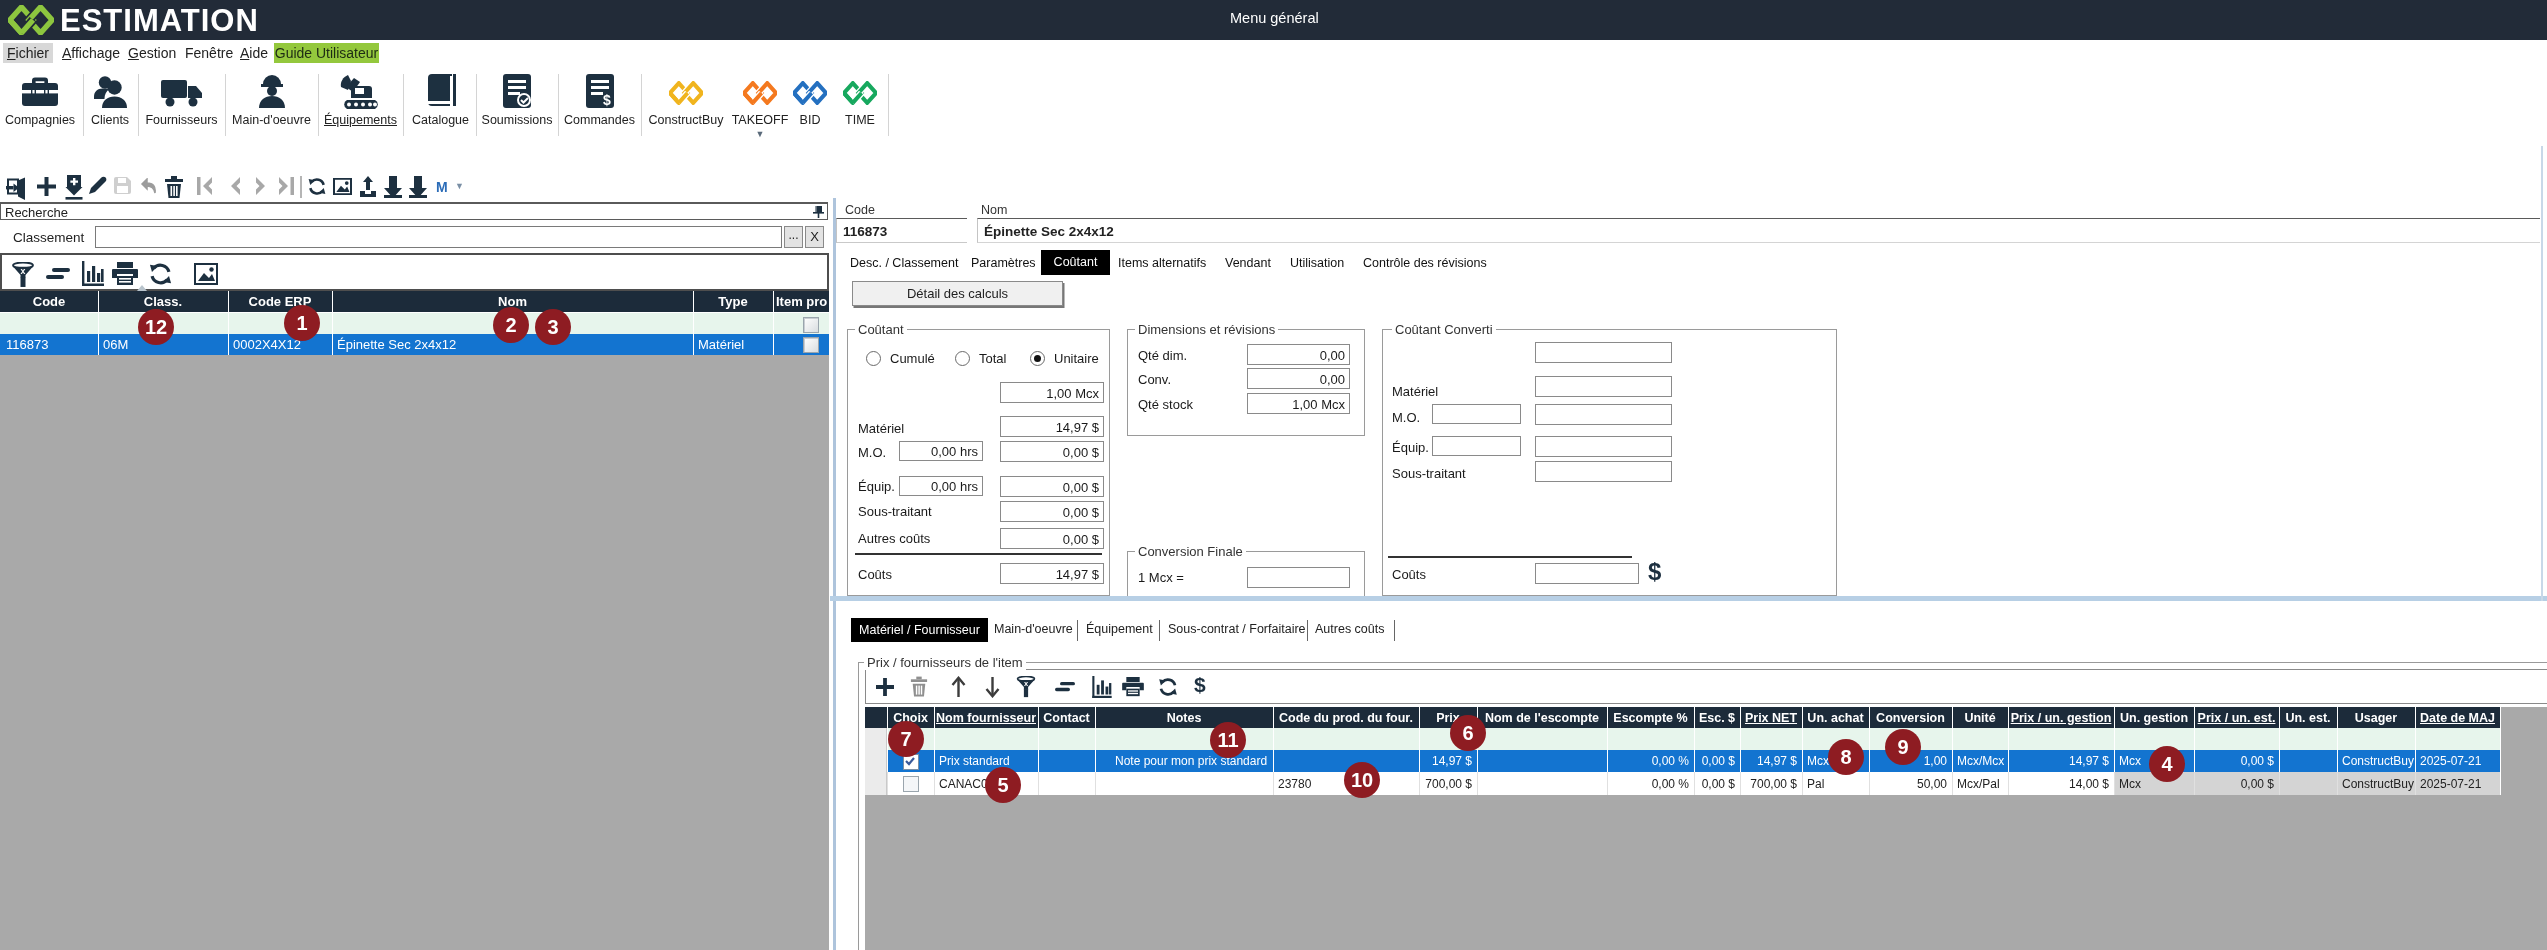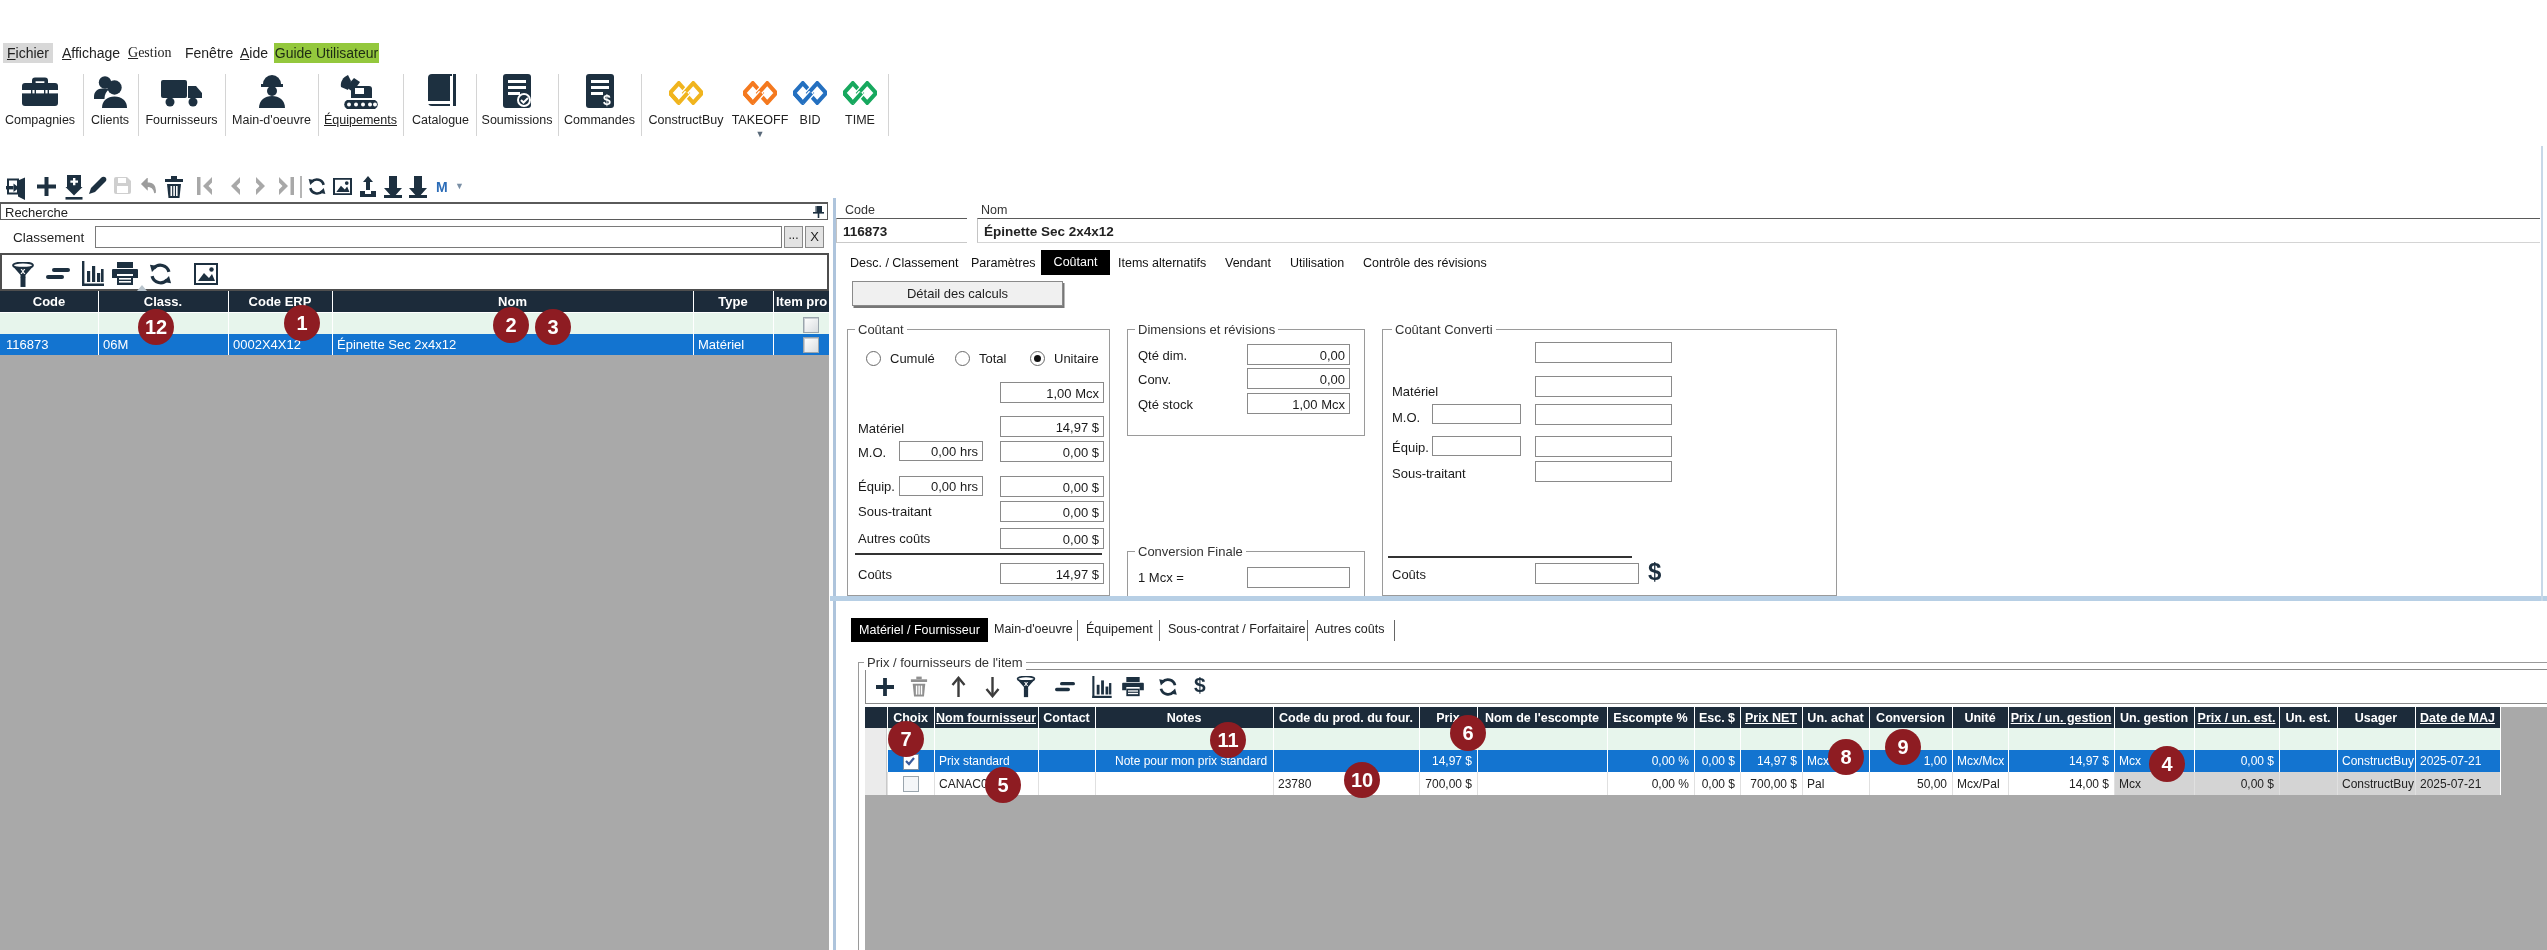--- a/index.html
+++ b/index.html
@@ -26,25 +26,36 @@
   .vline{position:absolute;top:0;width:1px;height:100%;background:#fff;}
   .cb{position:absolute;width:14px;height:14px;background:linear-gradient(135deg,#ffffff,#d9dde0);border:1px solid #9aa5ad;box-shadow:inset 1px 1px 0 #c8cdd2;}
   .tabtext{position:absolute;font-size:12.5px;color:#111;white-space:nowrap;}
 #bt-header .hdrcell{font-size:12.5px;}
 #bt-green .cell,#bt-blue .cell,#bt-white .cell{font-size:12px;}
 </style>
 </head>
 <body>
 <div id="app">
 
+  <div class="titlebar">
+    <svg class="abs" style="left:8px;top:5px" width="46" height="30" viewBox="0 0 66 44">
+      <path d="M19 3 L36 22 L19 41 L2 22 Z" fill="none" stroke="#8dc63f" stroke-width="8"></path>
+      <path d="M47 3 L64 22 L47 41 L30 22 Z" fill="none" stroke="#222b38" stroke-width="13"></path>
+      <path d="M47 3 L64 22 L47 41 L30 22 Z" fill="none" stroke="#8dc63f" stroke-width="8"></path>
+      <path d="M19 41 L36 22" fill="none" stroke="#222b38" stroke-width="13"></path>
+      <path d="M19 41 L36 22 M19 41 L2 22" fill="none" stroke="#8dc63f" stroke-width="8"></path>
+    </svg>
+    <div class="apptitle">ESTIMATION</div>
+    <div class="menugen" style="left:1230px;font-size:14.5px;">Menu général</div>
+  </div>
 
   <div class="menubar">
     <div class="mi" style="left:3px;width:50px;background:#d8d8d8;text-align:center;"><u>F</u>ichier</div>
     <div class="mi" style="left:62px;"><u>A</u>ffichage</div>
-    <div class="mi" style="left:128px;font-family:Liberation Serif, serif;"><u>G</u>estion</div>
+    <div class="mi" style="left:128px;"><u>G</u>estion</div>
     <div class="mi" style="left:185px;">Fenêtre</div>
     <div class="mi" style="left:240px;"><u>A</u>ide</div>
     <div class="mi" style="left:274px;width:105px;background:#94c83d;text-align:center;color:#1d2b14;font-size:14px;white-space:nowrap;">Guide Utilisateur</div>
   </div>
 
   <div id="toolbar">
     <div class="toolsep" style="left:83px"></div>
       <div class="toolsep" style="left:138px"></div>
     <div class="toolsep" style="left:225px"></div>
       <div class="toolsep" style="left:318px"></div>

